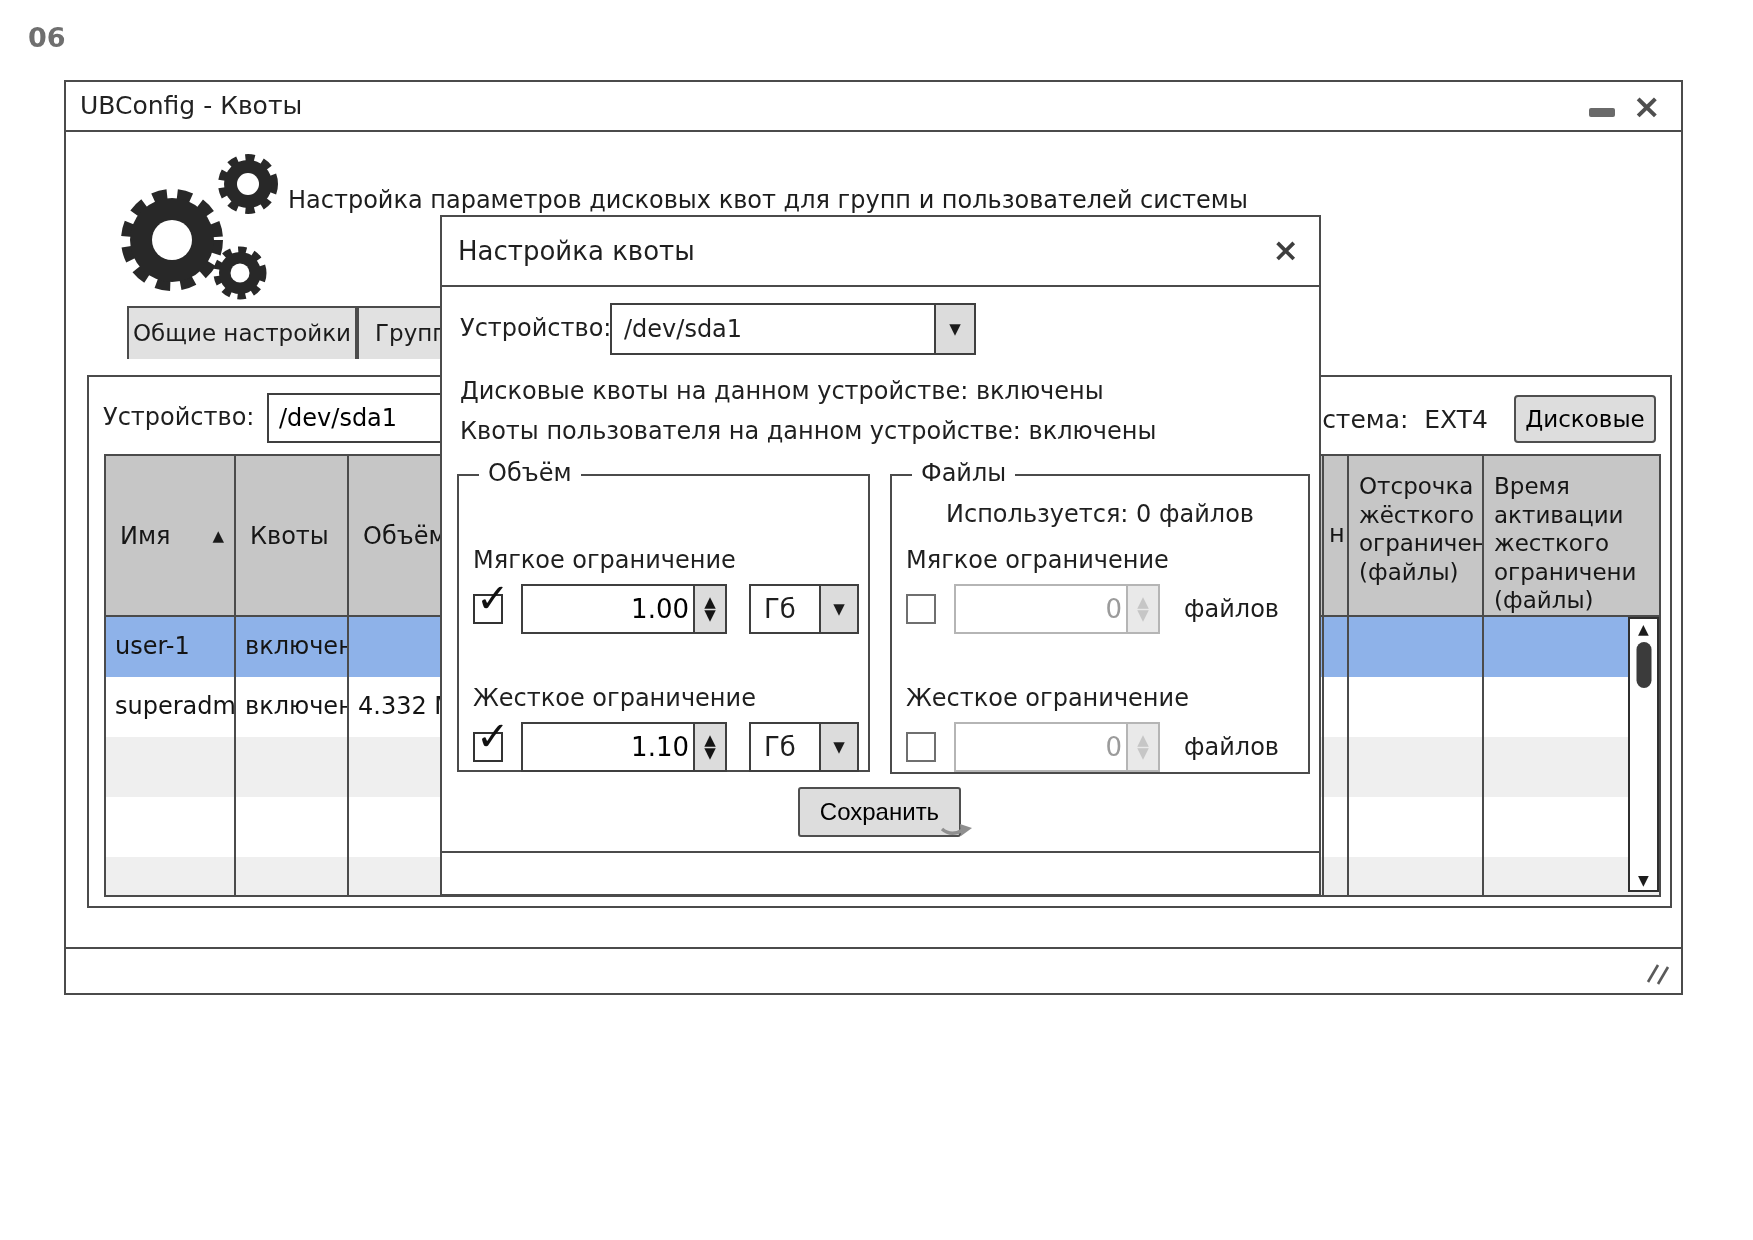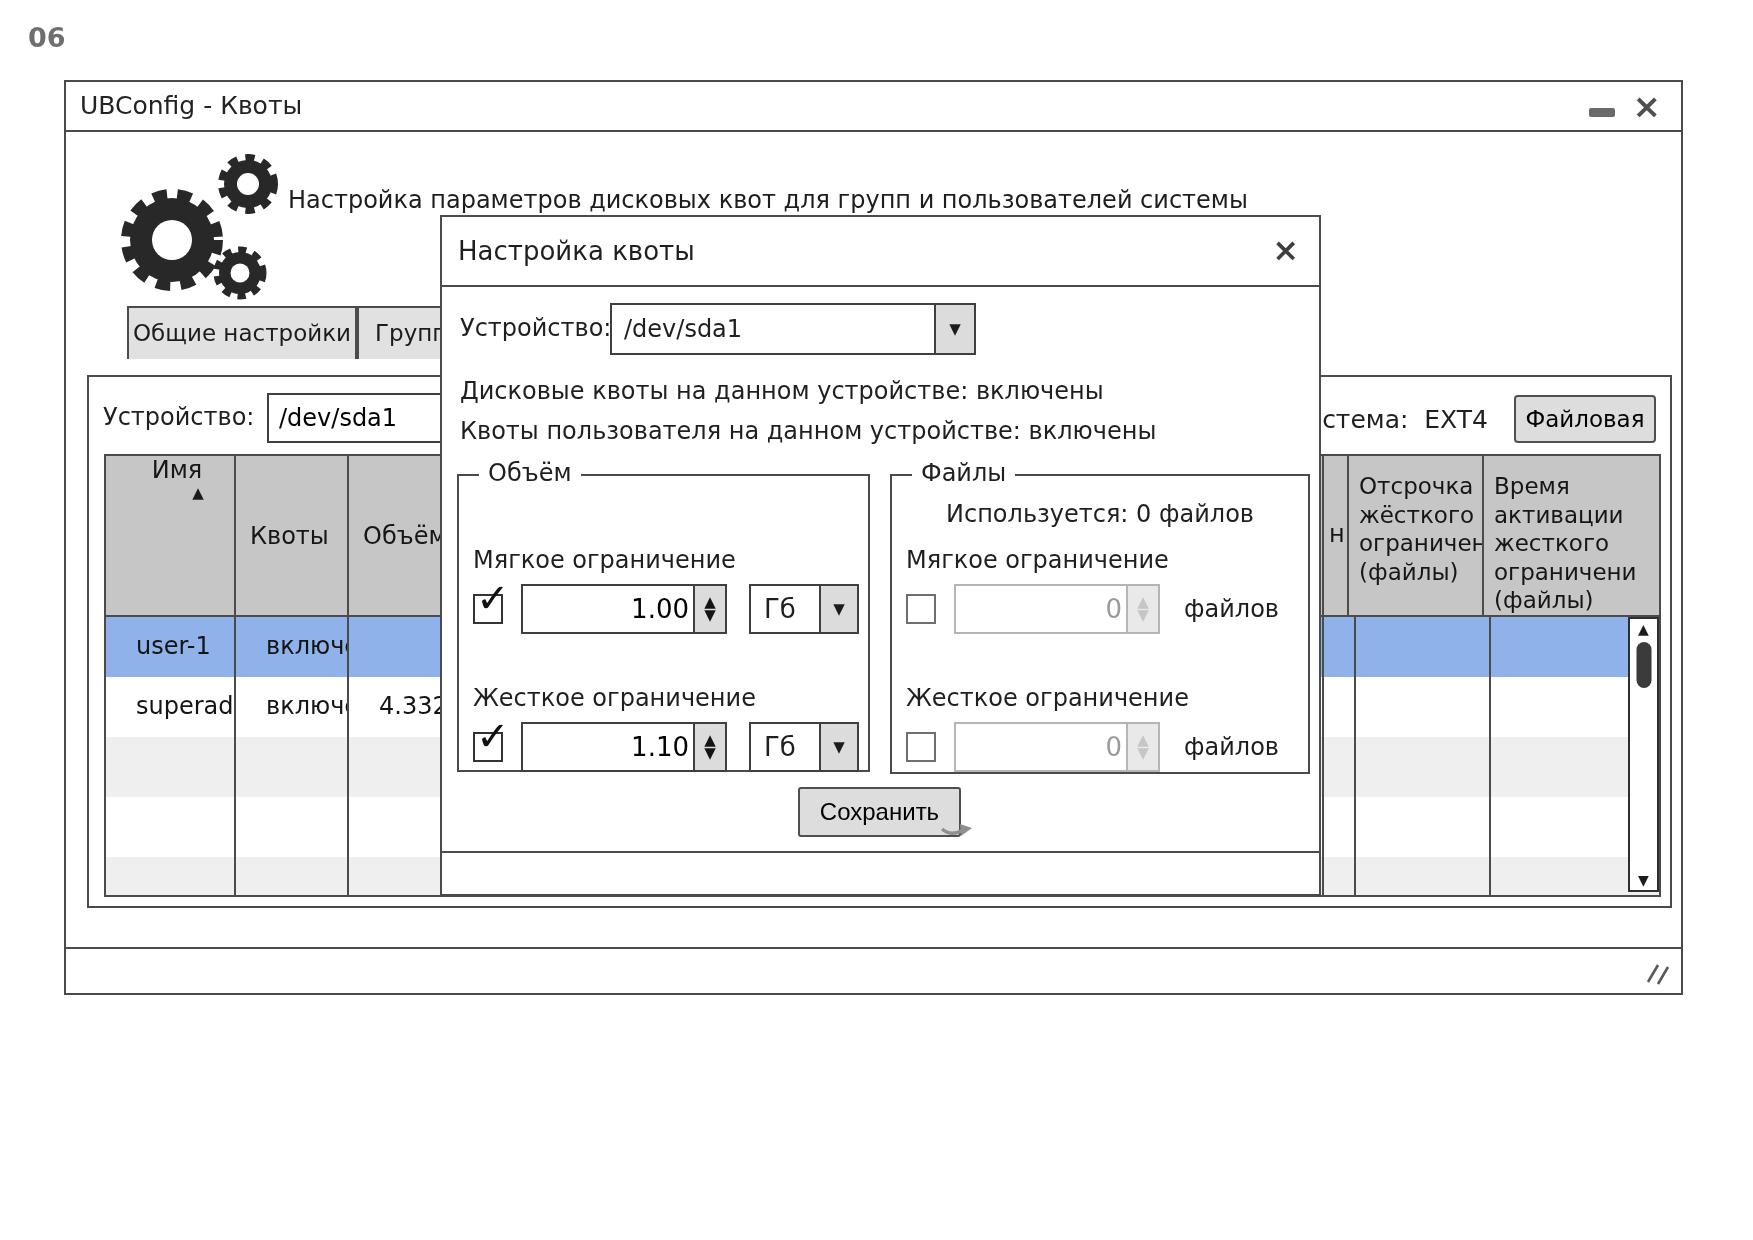--- a/index.html
+++ b/index.html
@@ -29,30 +29,30 @@
   #panel-device-input { position:absolute; left:178px; top:16px; width:440px; height:50px; border:2px solid #3f3f3f;
     font-size:24px; padding-left:10px; font-family:inherit; background:#fff; }
   #panel-fs { position:absolute; right:182px; top:28px; font-size:25px; white-space:nowrap; }
   #filters-btn { position:absolute; right:14px; top:18px; width:142px; height:48px; background:#dddddd;
     border:2px solid #4f4f4f; border-radius:4px; font-size:23px; font-family:inherit; cursor:pointer; }
 
   
   #table { position:absolute; left:15px; top:77px; width:1557px; height:443px; border:2px solid #4b4b4b; background:#fff; overflow:hidden; }
   .trow { display:flex; width:100%; }
   .cell { overflow:hidden; white-space:nowrap; flex:none; }
-  .c1 { width:130px;flex-direction:column; } .c2 { width:113px; } .c3 { width:975px; } .c4 { width:25px; } .c5 { width:135px; } .c6 { width:175px; }
+  .c1 { width:130px; } .c2 { width:113px; } .c3 { width:975px; } .c4 { width:25px; } .c5 { width:135px; } .c6 { width:175px; }
   .vb { border-right:2px solid #4b4b4b; }
   #thead { height:161px; background:#c6c6c6; border-bottom:2px solid #4b4b4b; }
   #thead .cell { font-size:24px; color:#161616; }
   .hmid { display:flex; align-items:center; padding-left:14px; }
   .htall { font-size:23px !important; line-height:1.24; padding:16px 4px 0 10px; white-space:normal !important; }
   .hsliver { padding-top:64px; padding-left:5px; font-size:23px; }
   .sort-icon { font-size:15px; margin-left:42px; color:#1a1a1a; }
   .drow { height:60px; }
-  .drow .cell { font-size:24px; line-height:58px; padding-left:30px; color:#141414; }
+  .drow .cell { font-size:24px; line-height:58px; padding-left:9px; color:#141414; }
   .row-sel { background:#8eb2e9; }
   .row-alt { background:#efefef; }
   .row-last { height:38px; }
 
   
   #vscroll { position:absolute; right:0; top:161px; width:31px; height:275px; background:#fff; border:2px solid #2f2f2f; z-index:3; cursor:pointer; }
   .sb-arrow { position:absolute; left:0; width:100%; text-align:center; font-size:14px; color:#1c1c1c; }
   #sb-up { top:2px; } #sb-down { bottom:2px; }
   #sb-thumb { position:absolute; left:50%; transform:translateX(-50%); top:23px; width:15px; height:46px; background:#3b3b3b; border-radius:8px; cursor:grab; }
 
@@ -137,21 +137,21 @@
   <div class="tab" id="tab-general">Общие настройки</div>
   <div class="tab" id="tab-groups">Групп</div>
 
   <div id="panel">
     <span id="panel-device-label">Устройство:</span>
     <input id="panel-device-input" value="/dev/sda1" style="">
     <span id="panel-fs">
       <span>Файловая система:</span>&nbsp;
       <span>EXT4</span>
     </span>
-    <button id="filters-btn">Файловая</button>
+    <button id="filters-btn">Дисковые</button>
 
     <div id="table">
       <div class="trow" id="thead">
         <div class="cell c1 vb hmid">
           <span>Имя</span>
           <span class="sort-icon">▲</span>
         </div>
         <div class="cell c2 vb hmid">Квоты</div>
         <div class="cell c3 vb hmid">Объём</div>
         <div class="cell c4 vb hsliver">н</div>

